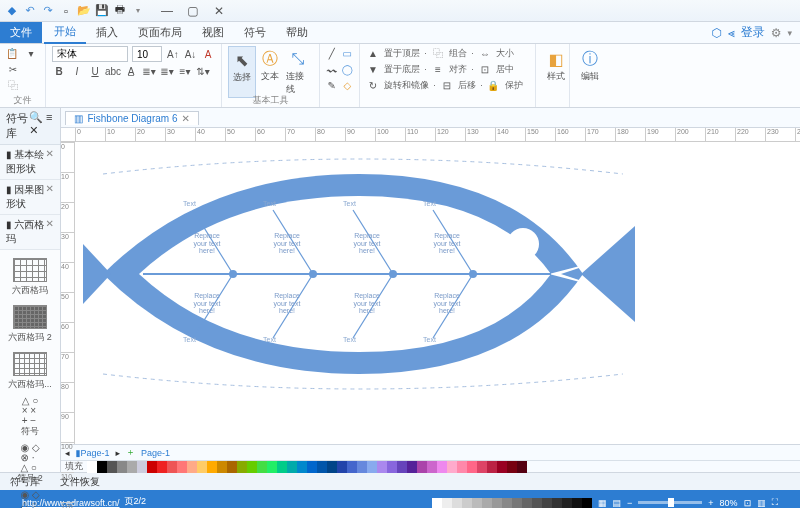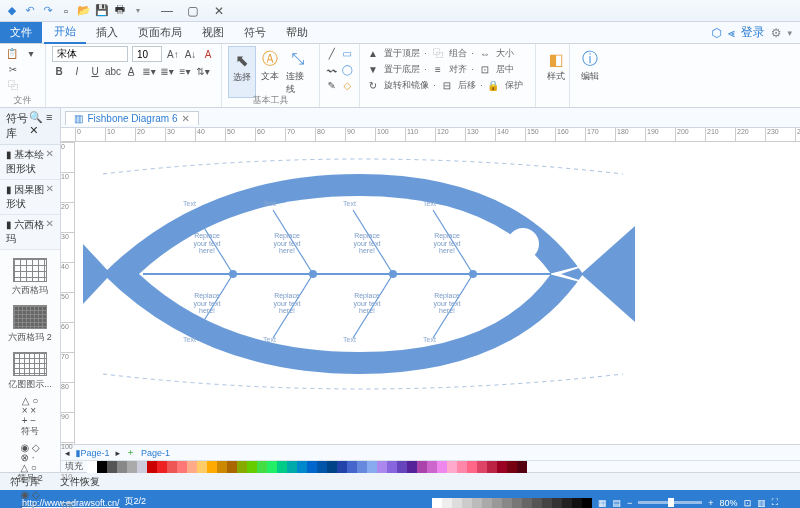--- a/index.html
+++ b/index.html
@@ -219,21 +219,21 @@
       <div class="shape-cell">
           <div class="shape-ic">
             <div class="gridbox" style="background-size:4px 4px;background-color:#666"></div>
           </div>
           <span>六西格玛 2</span>
         </div>
       <div class="shape-cell">
           <div class="shape-ic">
             <div class="gridbox" style="background-size:5px 5px"></div>
           </div>
-          <span>亿图图示...</span>
+          <span>六西格玛...</span>
         </div>
       <div class="shape-cell">
           <div class="shape-ic" style="font-size:10px;line-height:1">△ ○<br>× ×<br>+ −</div>
           <span>符号</span>
         </div>
       <div class="shape-cell">
           <div class="shape-ic" style="font-size:10px;line-height:1">◉ ◇<br>⊗ ·<br>△ ○</div>
           <span>符号 2</span>
         </div>
       <div class="shape-cell">

